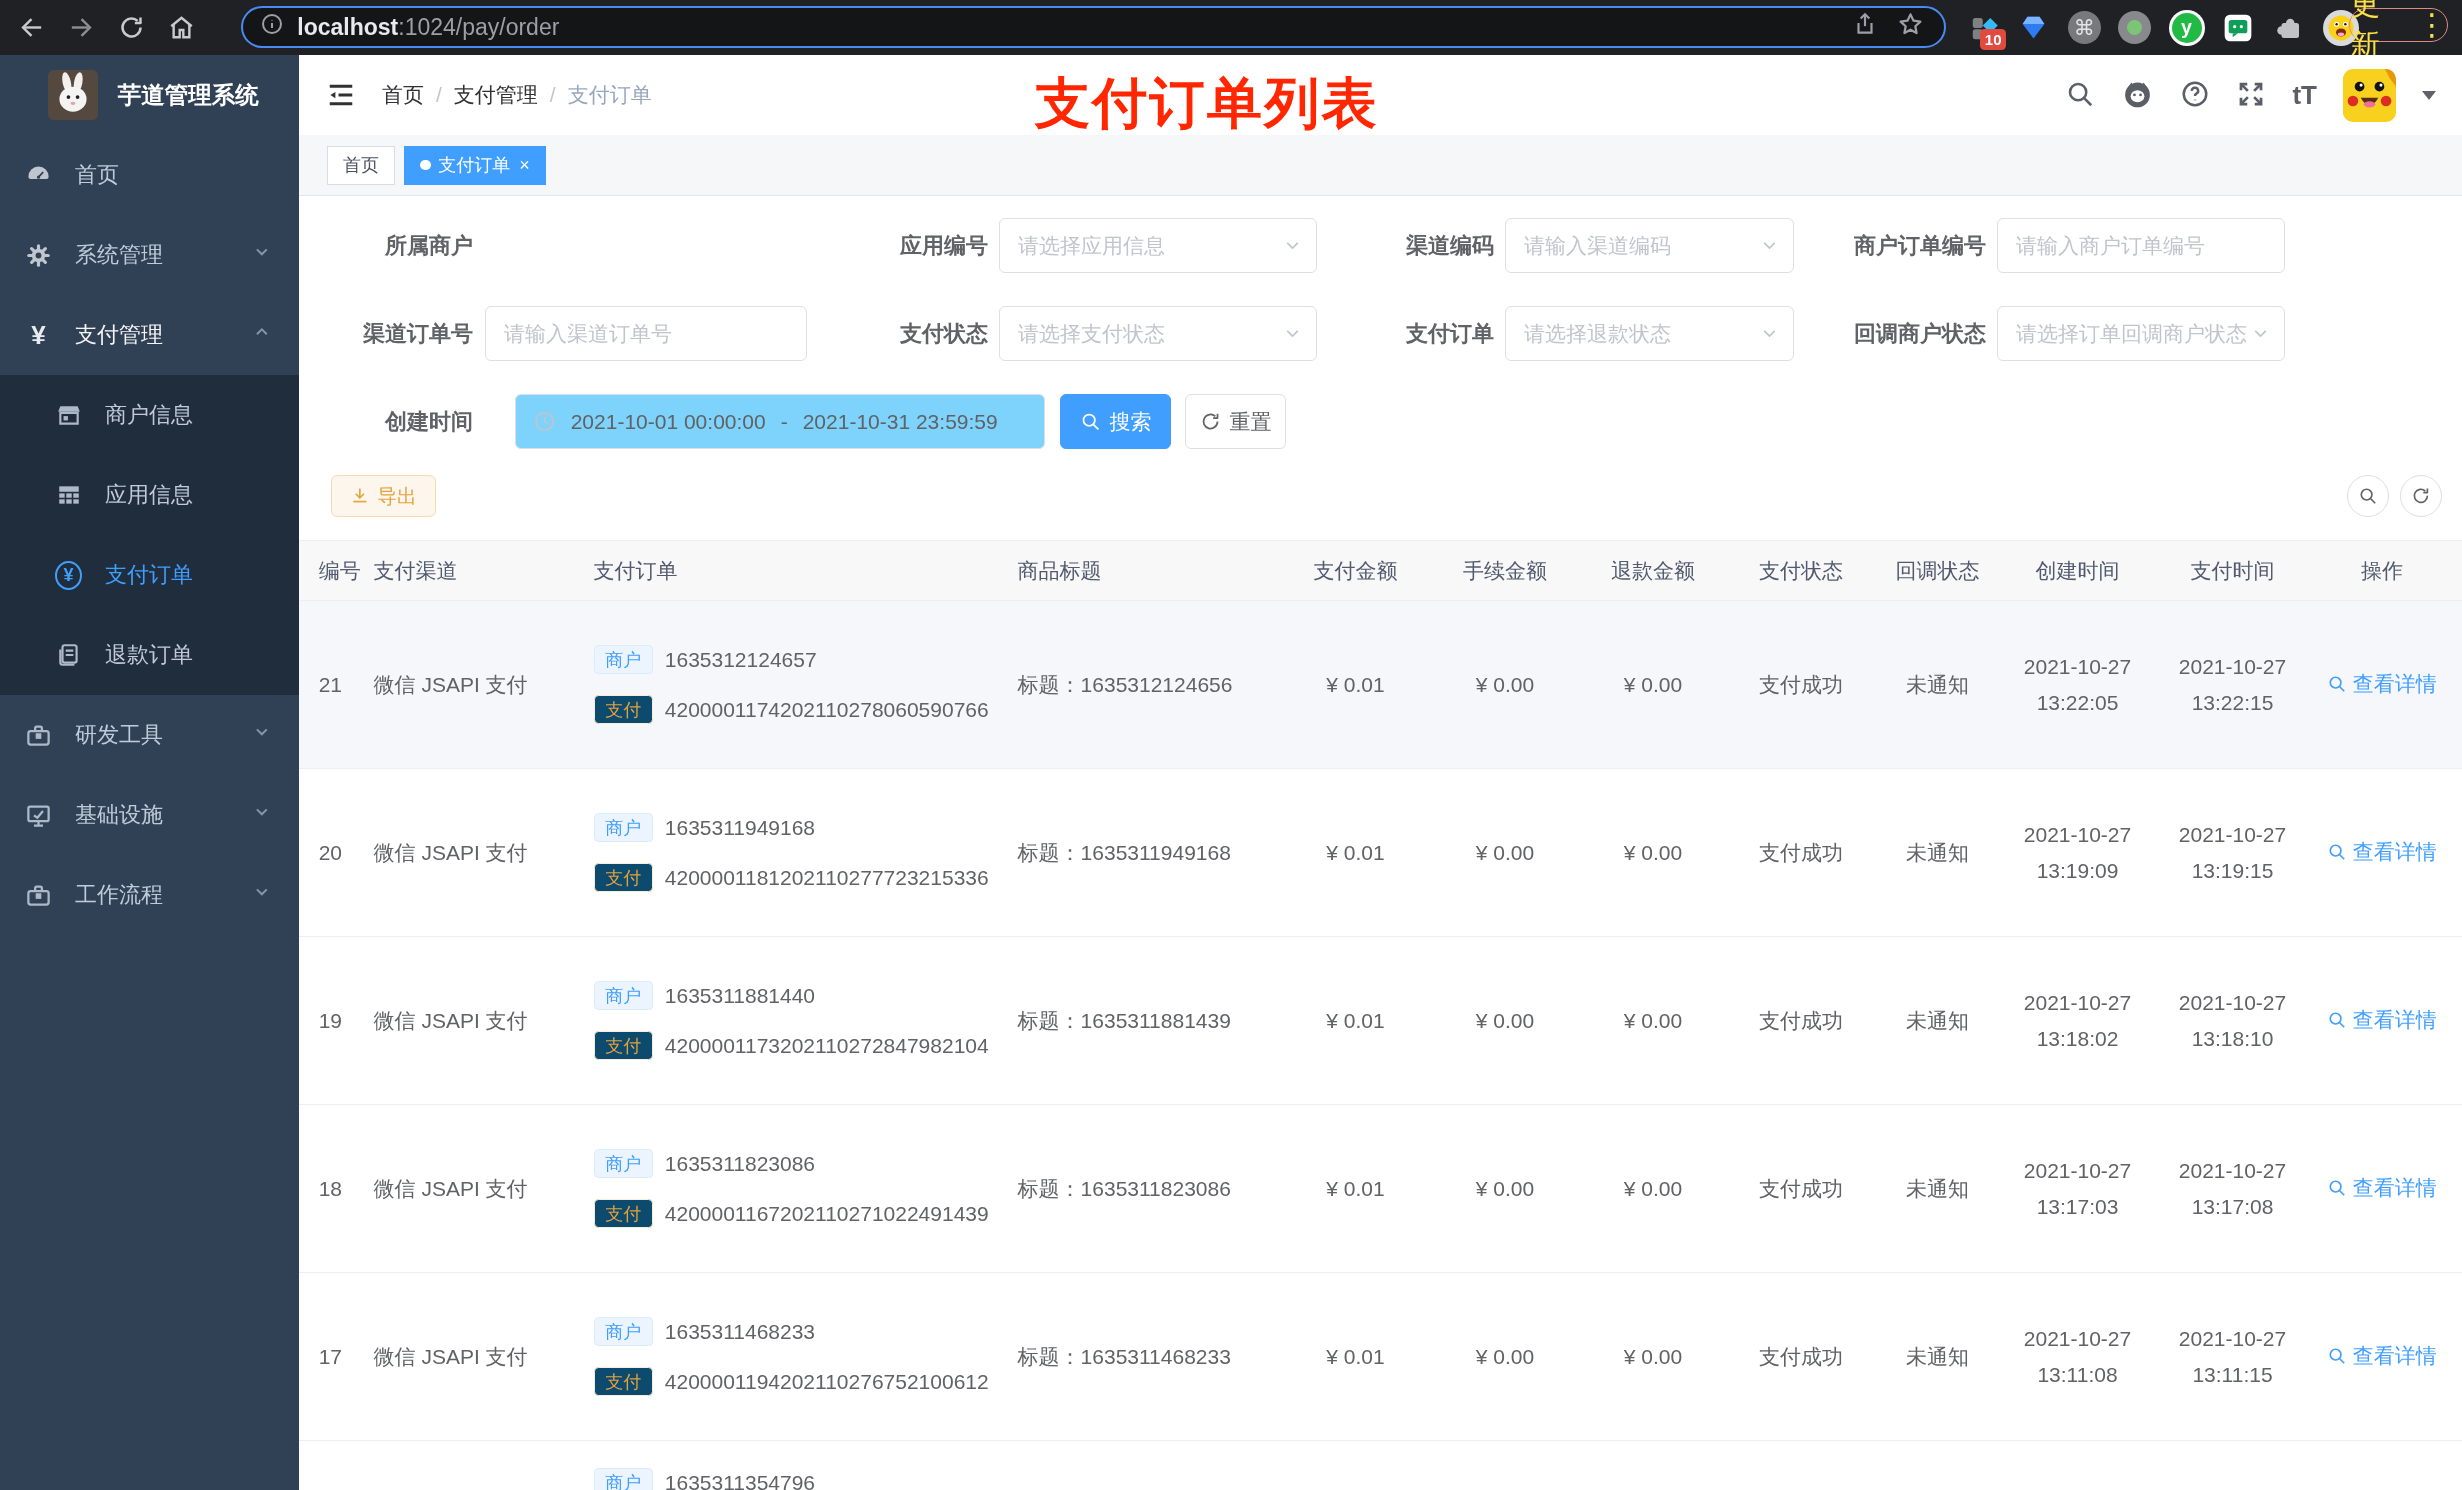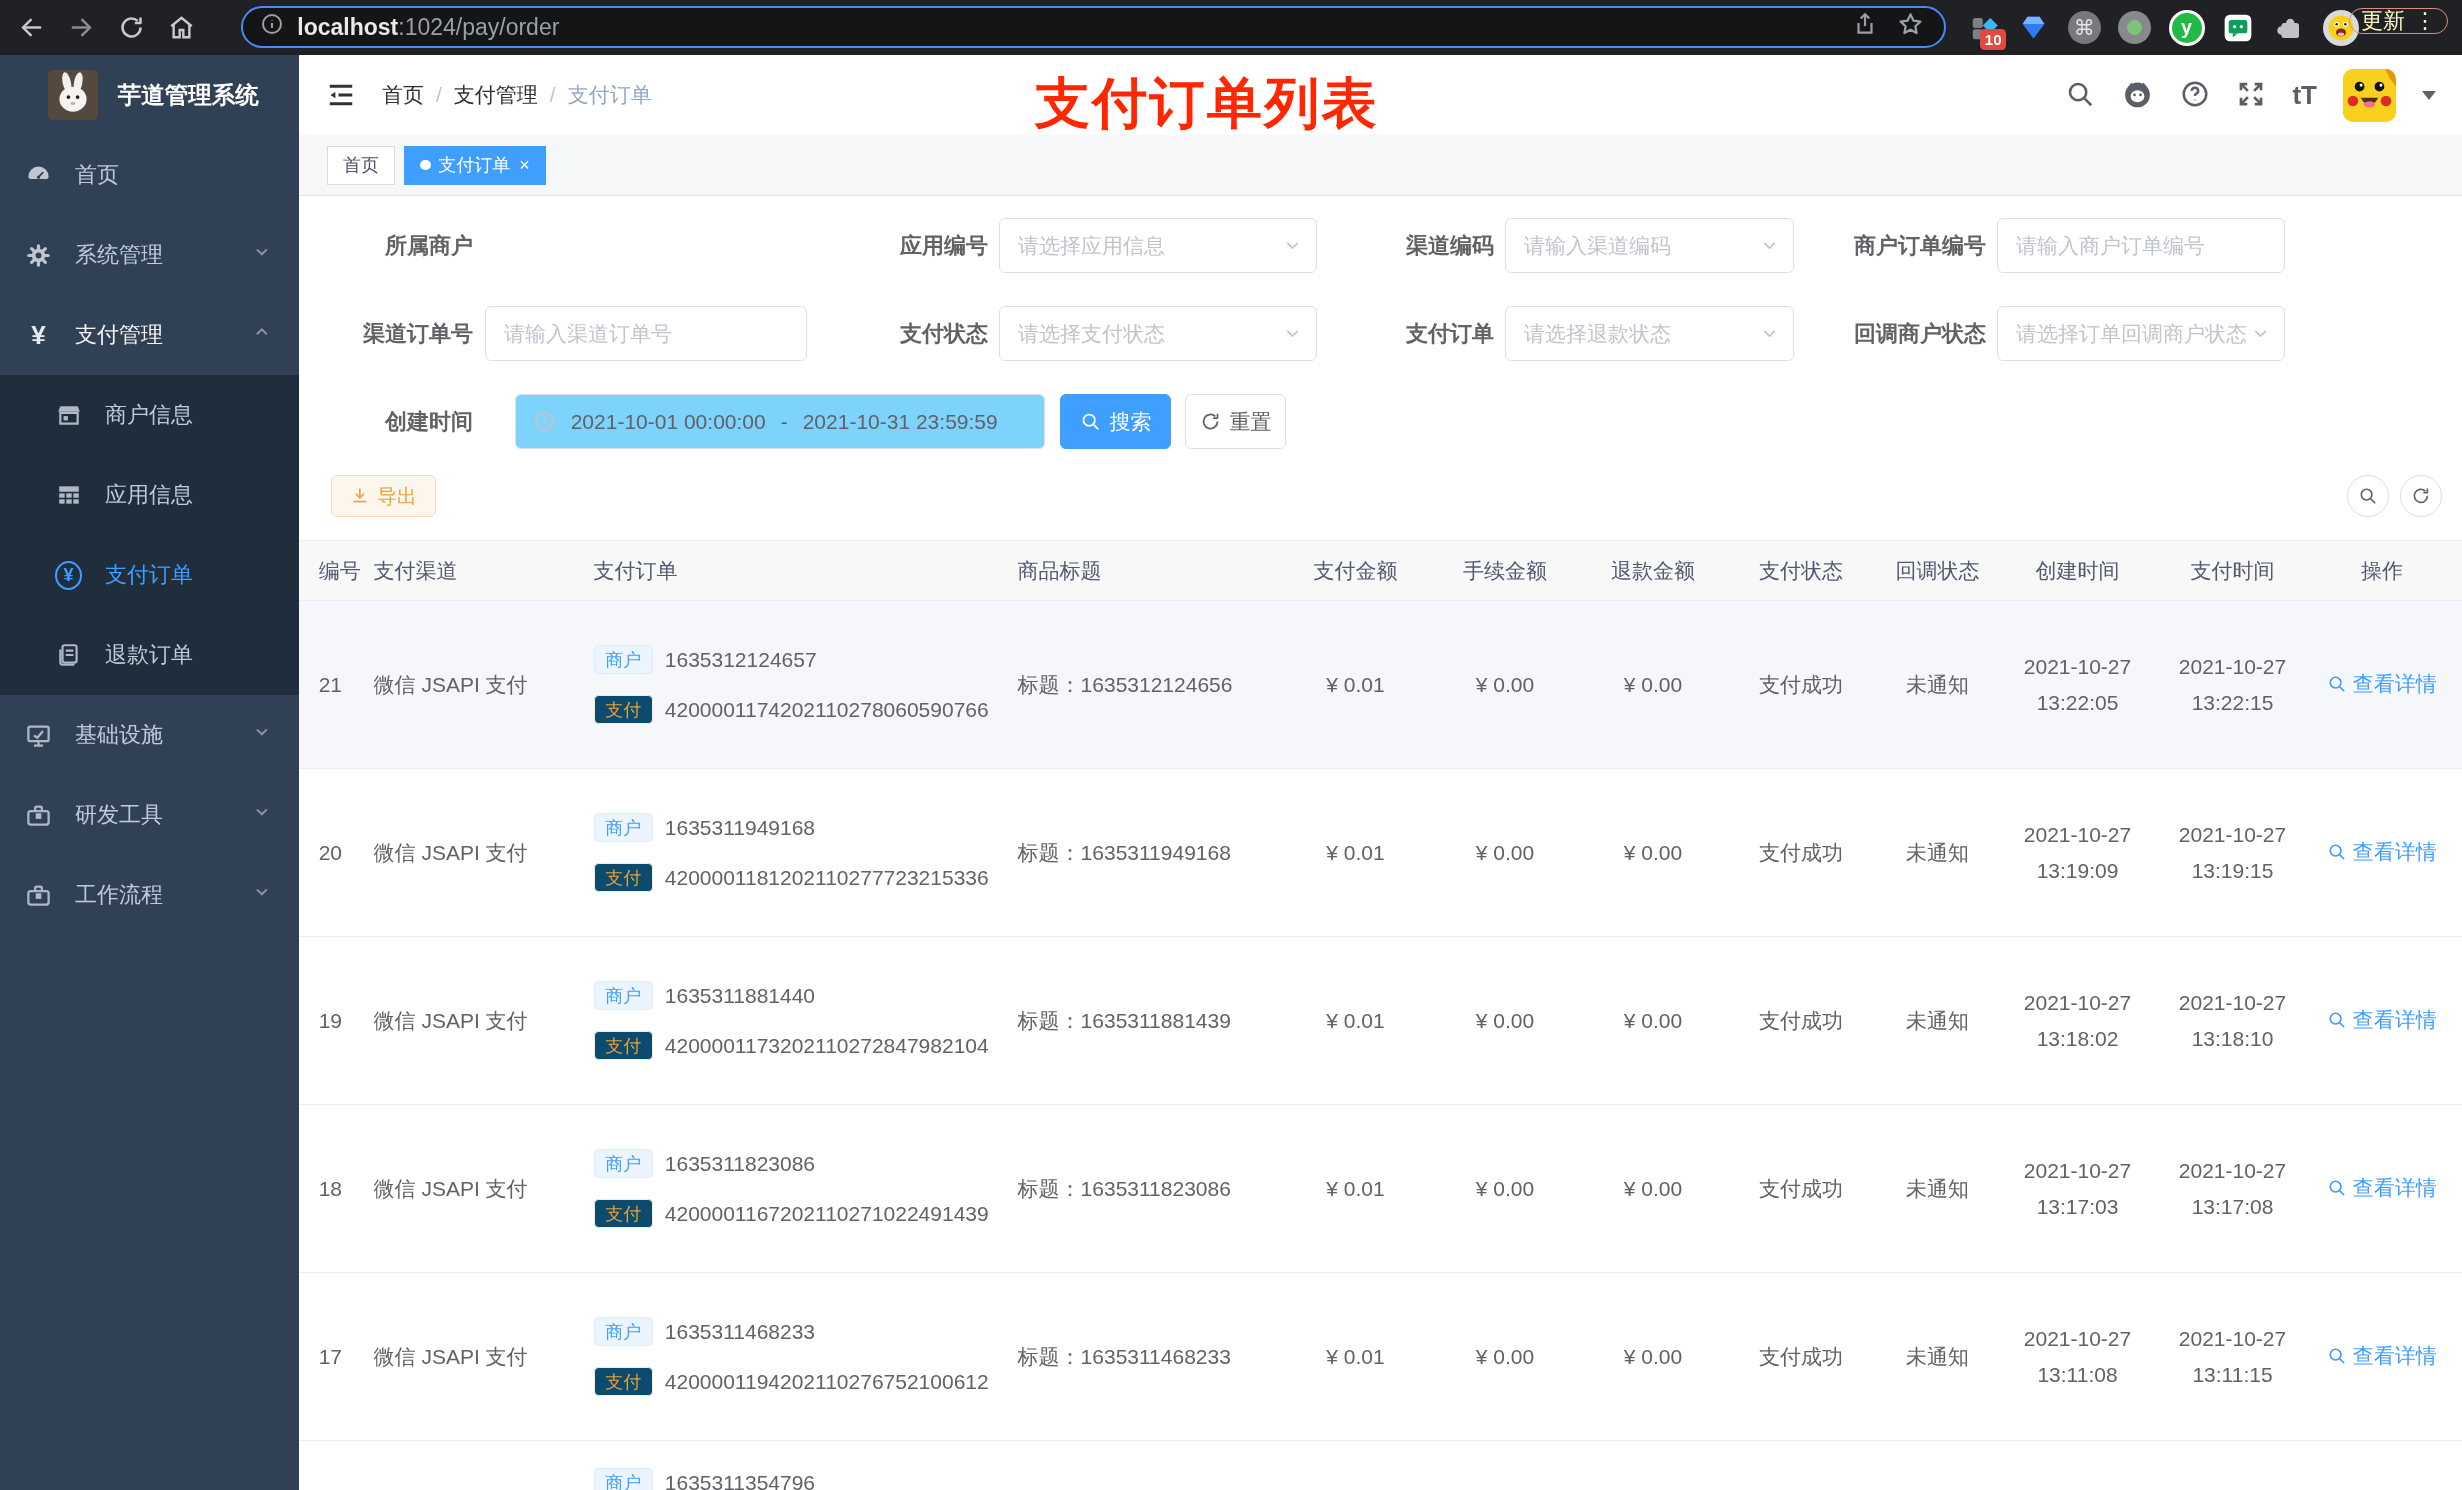--- a/index.html
+++ b/index.html
@@ -12,21 +12,21 @@
   .urlbar { position:absolute; left:241px; top:6px; width:1705px; height:42px; border-radius:21px; background:#141517; border:2.3px solid #4a8af4; display:flex; align-items:center; font-size:23px; }
   .urlbar .info { margin:0 13.6px 0 16.7px; color:#9aa0a6; }
   .url-host { color:#e8eaed; font-weight:bold; }
   .url-rest { color:#9aa0a6; }
   .urlbar .spacer { flex:1; }
   .urlbar .rt { margin-right:19.7px; color:#9aa0a6; }
   .extensions { position:absolute; left:1967px; top:0; height:55px; display:flex; align-items:center; gap:17.4px; }
   .ext { position:relative; width:33px; height:33px; display:flex; align-items:center; justify-content:center;text-decoration:underline; }
   .badge { position:absolute; right:-6px; bottom:-6px; background:#e04a3f; color:#fff; font-size:15px; line-height:1; padding:3px 4.5px; border-radius:4.5px; font-weight:bold; }
   .circ-ext { width:33px; height:33px; border-radius:50%; display:flex; align-items:center; justify-content:center; }
-  .update-pill { position:absolute; left:2349px; top:7.6px; width:99px; height:26px; border:1.5px solid #de8a80; border-radius:21px; display:flex; align-items:center; justify-content:center; gap:9px; color:#fef9c3; font-size:22px; }
+  .update-pill { position:absolute; left:2349px; top:7.6px; width:99px; height:34px; border:1.5px solid #de8a80; border-radius:21px; display:flex; align-items:center; justify-content:center; gap:9px; color:#fde047; font-size:30px; }
 
   
   .sidebar { position:absolute; left:0; top:55px; width:299px; height:1436px; background:#304156; }
   .logo-row { height:80px; display:flex; align-items:center; padding-left:48px; gap:19.7px; }
   .logo-img { width:50px; height:50px; border-radius:6px; background:#55483e; overflow:hidden; flex:none; }
   .logo-title { color:#fff; font-size:23.5px; font-weight:bold; }
   .nav-item { height:80px; display:flex; align-items:center; padding-left:25px; gap:23px; color:#bfcbd9; font-size:22px; position:relative; cursor:pointer; }
   .nav-item .nico { width:27px; height:27px; flex:none; display:flex; align-items:center; justify-content:center; color:#aab5c4; }
   .submenu { background:#1f2d3d; }
   .submenu .nav-item { padding-left:55px; }
@@ -303,41 +303,41 @@
               <path d="M4 7v12a2 2 0 0 0 2 2h11"></path>
             </svg>
         </span>
         <span>退款订单</span>
       </div>
     </div>
 
     <div class="nav-item">
       <span class="nico">
         <svg width="27" height="27" viewBox="0 0 24 24" fill="none" stroke="#aeb9c7" stroke-width="2">
+            <rect x="3" y="8" width="18" height="12" rx="2"></rect>
+            <path d="M9 8V5.5A1.5 1.5 0 0 1 10.5 4h3A1.5 1.5 0 0 1 15 5.5V8"></path>
+            <rect x="10.5" y="11" width="3" height="3" fill="#aeb9c7"></rect>
+          </svg>
+      </span>
+      <span>研发工具</span>
+      <span class="chev">
+        <svg width="19.7" height="19.7" viewBox="0 0 24 24" fill="none" stroke="currentColor" stroke-width="2.4">
+            <path d="M6 9l6 6 6-6"></path>
+          </svg>
+      </span>
+    </div>
+    <div class="nav-item">
+      <span class="nico">
+        <svg width="27" height="27" viewBox="0 0 24 24" fill="none" stroke="#aeb9c7" stroke-width="2">
             <rect x="3" y="4" width="18" height="13" rx="1.5"></rect>
             <path d="M8 12l3 2 5-6"></path>
             <path d="M12 17v4M8 21h8"></path>
           </svg>
       </span>
       <span>基础设施</span>
-      <span class="chev">
-        <svg width="19.7" height="19.7" viewBox="0 0 24 24" fill="none" stroke="currentColor" stroke-width="2.4">
-            <path d="M6 9l6 6 6-6"></path>
-          </svg>
-      </span>
-    </div>
-    <div class="nav-item">
-      <span class="nico">
-        <svg width="27" height="27" viewBox="0 0 24 24" fill="none" stroke="#aeb9c7" stroke-width="2">
-            <rect x="3" y="8" width="18" height="12" rx="2"></rect>
-            <path d="M9 8V5.5A1.5 1.5 0 0 1 10.5 4h3A1.5 1.5 0 0 1 15 5.5V8"></path>
-            <rect x="10.5" y="11" width="3" height="3" fill="#aeb9c7"></rect>
-          </svg>
-      </span>
-      <span>研发工具</span>
       <span class="chev">
         <svg width="19.7" height="19.7" viewBox="0 0 24 24" fill="none" stroke="currentColor" stroke-width="2.4">
             <path d="M6 9l6 6 6-6"></path>
           </svg>
       </span>
     </div>
     <div class="nav-item">
       <span class="nico">
         <svg width="27" height="27" viewBox="0 0 24 24" fill="none" stroke="#aeb9c7" stroke-width="2">
             <rect x="3" y="8" width="18" height="12" rx="2"></rect>

